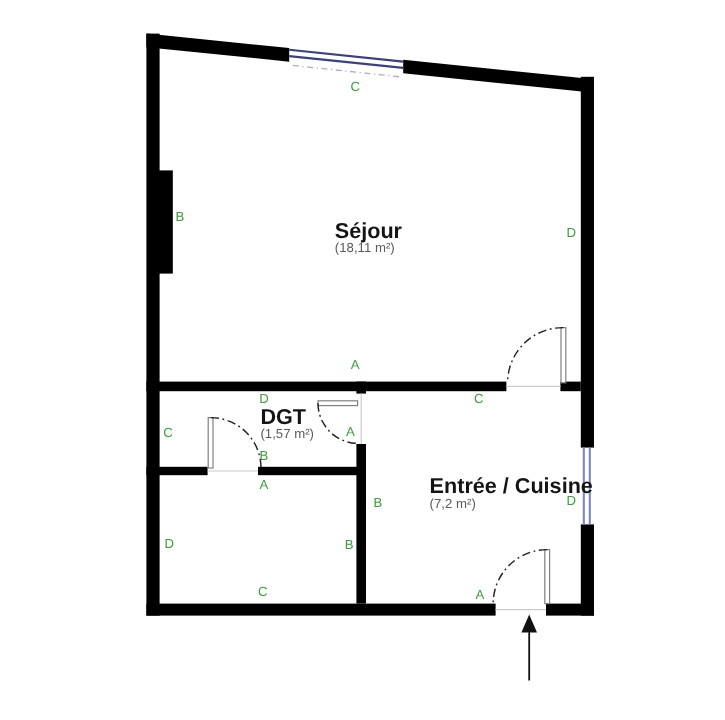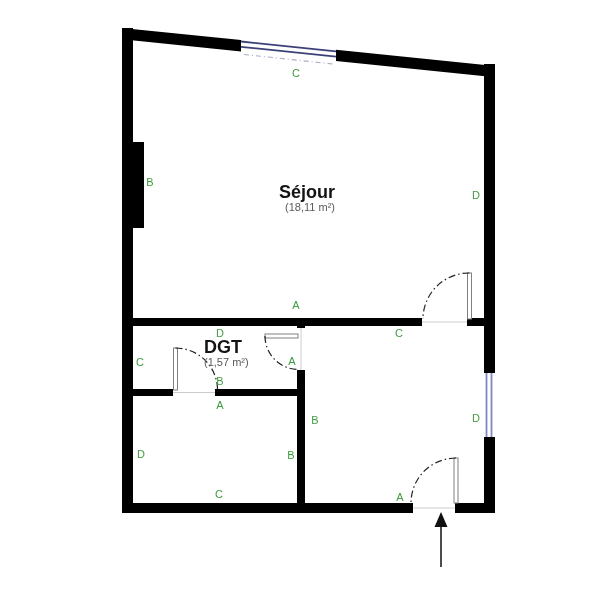--- a/index.html
+++ b/index.html
@@ -25,21 +25,20 @@
     line-height:15px;
   }
   .room-name{
     font-size:18px;
     font-weight:bold;
     color:#141414;
   }
   .room-area{
     font-size:11px;
     color:#5a5a5a;
-    text-align:right;
   }
 </style>
 </head>
 <body>
 
 <div id="canvas">
 
   <svg id="plan-svg" width="604" height="600" viewBox="0 0 604 600">
 
     <g fill="#000">
@@ -118,32 +117,36 @@
 
   <div class="room-block" style="left:279px;top:185px">
     <div class="room-name">Séjour</div>
     <div class="room-area">(18,11 m²)</div>
   </div>
   <div class="lbl" style="left:296px;top:73px">C</div>
   <div class="lbl" style="left:150px;top:182px">B</div>
   <div class="lbl" style="left:476px;top:195px">D</div>
   <div class="lbl" style="left:296px;top:305px">A</div>
 
-  <div class="room-block" style="left:204px;top:340px">
+  <div class="room-block" style="left:217px;top:340px">
     <div class="room-name">DGT</div>
     <div class="room-area">(1,57 m²)</div>
   </div>
   <div class="lbl" style="left:220px;top:333px">D</div>
   <div class="lbl" style="left:140px;top:362px">C</div>
   <div class="lbl" style="left:292px;top:361px">A</div>
   <div class="lbl" style="left:220px;top:381px">B</div>
 
   <div class="lbl" style="left:220px;top:405px">A</div>
   <div class="lbl" style="left:141px;top:454px">D</div>
   <div class="lbl" style="left:291px;top:455px">B</div>
   <div class="lbl" style="left:219px;top:494px">C</div>
 
+  <div class="room-block" style="left:358px;top:398px">
+    <div class="room-name">Entrée / Cuisine</div>
+    <div class="room-area">(7,2 m²)</div>
+  </div>
   <div class="lbl" style="left:399px;top:333px">C</div>
   <div class="lbl" style="left:315px;top:420px">B</div>
   <div class="lbl" style="left:476px;top:418px">D</div>
   <div class="lbl" style="left:400px;top:497px">A</div>
 
 </div>
 
 </body></html>

